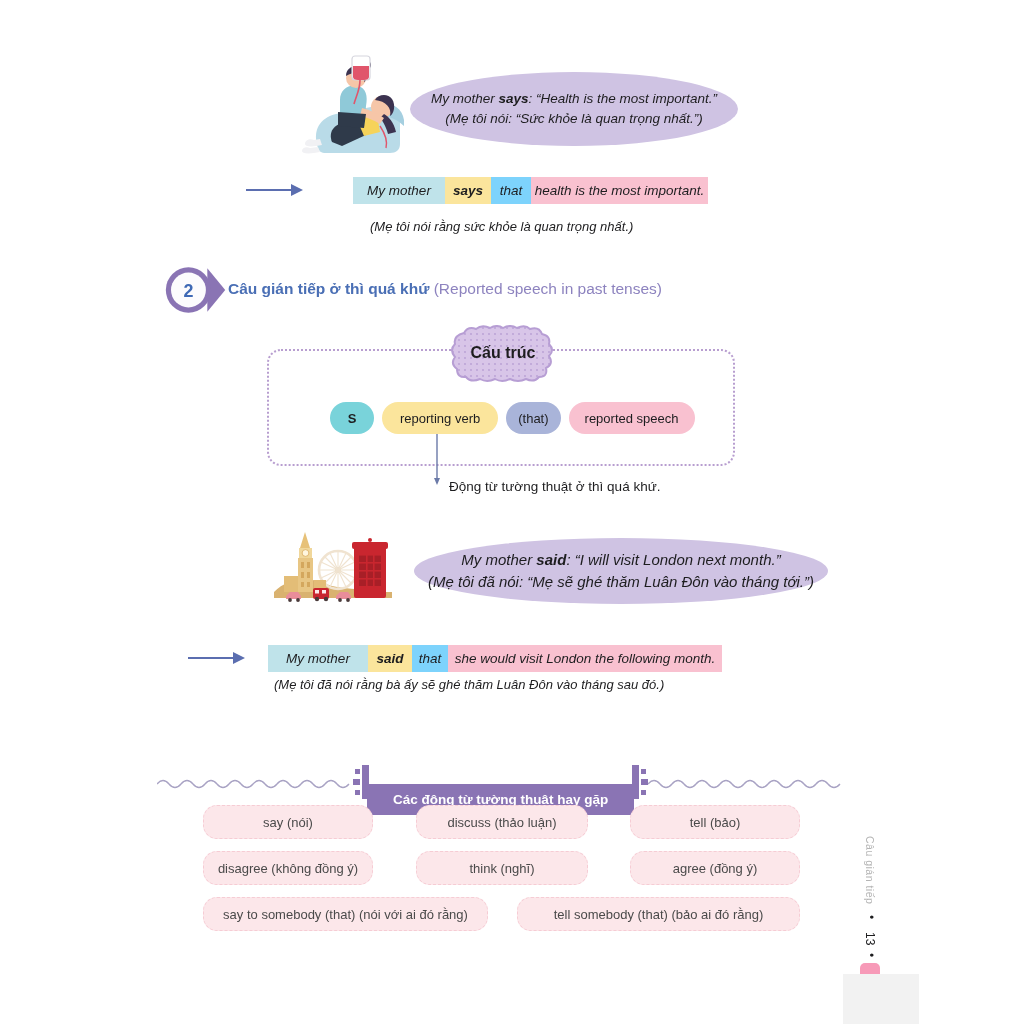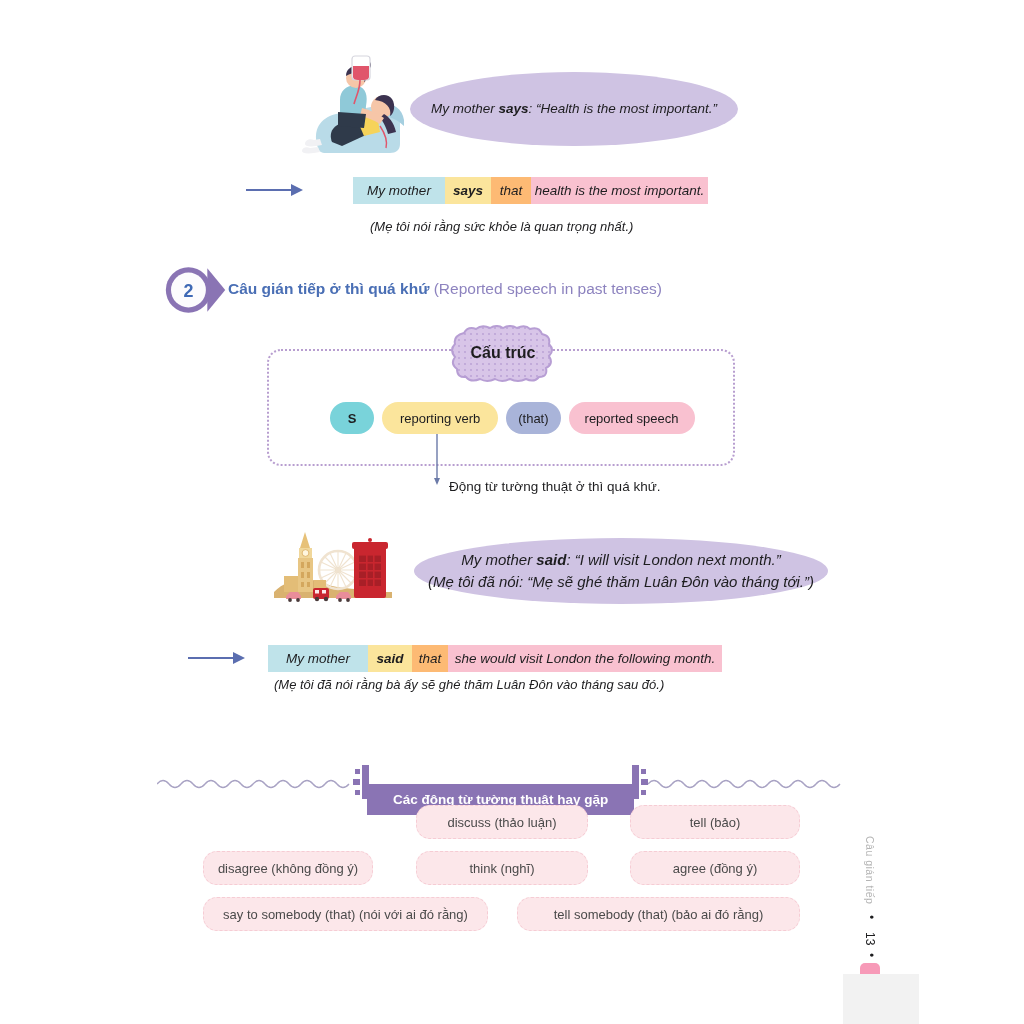--- a/index.html
+++ b/index.html
@@ -27,21 +27,21 @@
   .bubble b { font-weight: bold; font-style: italic; }
 
   
   .strip { position: absolute; display: flex; align-items: stretch; }
   .strip .seg {
     display: flex; align-items: center; justify-content: center;
     font-style: italic; color: #1d1d1f; white-space: nowrap;
   }
   .seg-s    { background: #bfe3ea; }
   .seg-verb { background: #fbe59c; font-weight: bold; }
-  .seg-that { background: #fdba74; }
+  .seg-that { background: #7dd3fc; }
   .seg-rep  { background: #f9c1d0; }
 
   .caption {
     position: absolute;
     font-style: italic;
     color: #1d1d1f;
     white-space: nowrap;
   }
 
   
@@ -173,20 +173,21 @@
     <rect x="80" y="4" width="18" height="24" rx="3" fill="#ffffff" stroke="#d6d6de" stroke-width="1.2"></rect>
     <path d="M81 14 L97 14 L97 25 C97 27 95 28 92 28 L86 28 C83 28 81 27 81 25 Z" fill="#e0556b"></path>
     <path d="M88 28 C88 38 84 44 82 52" stroke="#e0556b" stroke-width="1.6" fill="none"></path>
     <path d="M108 74 C112 80 116 88 114 96" stroke="#e0556b" stroke-width="1.4" fill="none"></path>
   </svg>
 
   <div class="bubble" style="left:410px; top:72px; width:328px; height:74px; font-size:13.5px;">
     <div class="ln">
       <span>My mother </span><b>says</b><span>: “Health is the most important.”</span>
     </div>
+    <div class="ln">(Mẹ tôi nói: “Sức khỏe là quan trọng nhất.”)</div>
   </div>
 
   <svg class="arrow" style="left:246px; top:182px;" width="58" height="16" viewBox="0 0 58 16">
     <line x1="0" y1="8" x2="48" y2="8" stroke="#5b6eb0" stroke-width="2.2"></line>
     <polygon points="45,2 57,8 45,14" fill="#5b6eb0"></polygon>
   </svg>
 
   <div class="strip" style="left:353px; top:177px; height:27px; font-size:13.5px;">
     <div class="seg seg-s" style="width:92px;">My mother</div>
     <div class="seg seg-verb" style="width:46px;">says</div>
@@ -339,20 +340,21 @@
       <rect x="9" y="4" width="5" height="5" fill="#8a74b4"></rect>
       <rect x="9" y="14" width="7" height="6" fill="#8a74b4"></rect>
       <rect x="9" y="25" width="5" height="5" fill="#8a74b4"></rect>
     </svg>
 
     <svg class="wave" width="196" height="20" viewBox="0 0 196 20">
       <path d="M0 12 Q6 5 12 12 T24 12 T36 12 T48 12 T60 12 T72 12 T84 12 T96 12 T108 12 T120 12 T132 12 T144 12 T156 12 T168 12 T180 12 T192 12" fill="none" stroke="#a9a3c4" stroke-width="1.3"></path>
     </svg>
   </div>
 
+  <div class="chip" style="left:203px; top:805px; width:170px;">say (nói)</div>
   <div class="chip" style="left:416px; top:805px; width:172px;">discuss (thảo luận)</div>
   <div class="chip" style="left:630px; top:805px; width:170px;">tell (bảo)</div>
 
   <div class="chip" style="left:203px; top:851px; width:170px;">disagree (không đồng ý)</div>
   <div class="chip" style="left:416px; top:851px; width:172px;">think (nghĩ)</div>
   <div class="chip" style="left:630px; top:851px; width:170px;">agree (đồng ý)</div>
 
   <div class="chip" style="left:203px; top:897px; width:285px;">say to somebody (that) (nói với ai đó rằng)</div>
   <div class="chip" style="left:517px; top:897px; width:283px;">tell somebody (that) (bảo ai đó rằng)</div>
 

